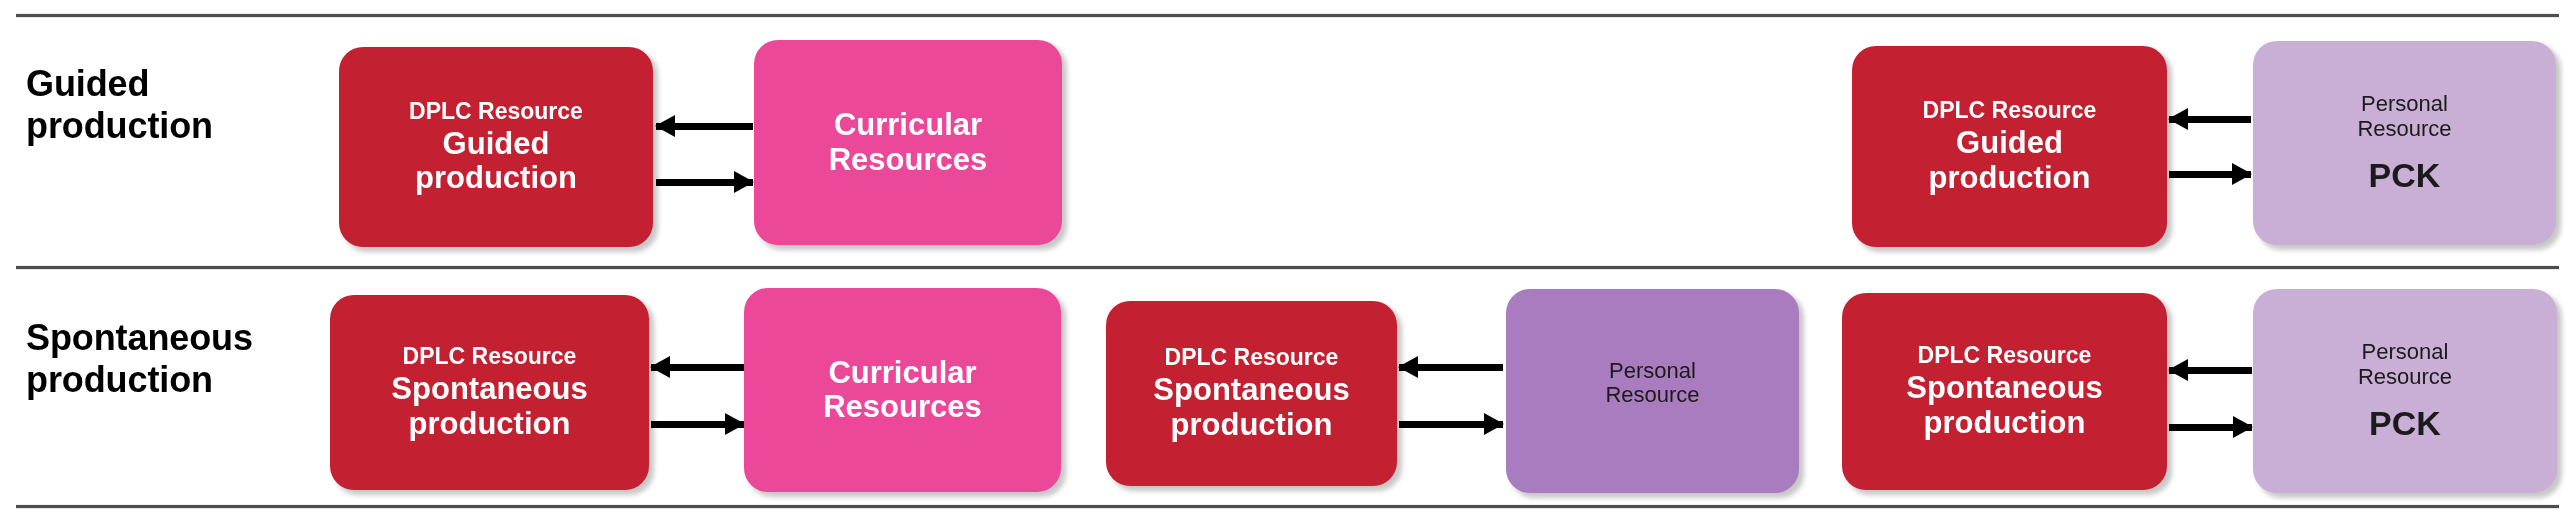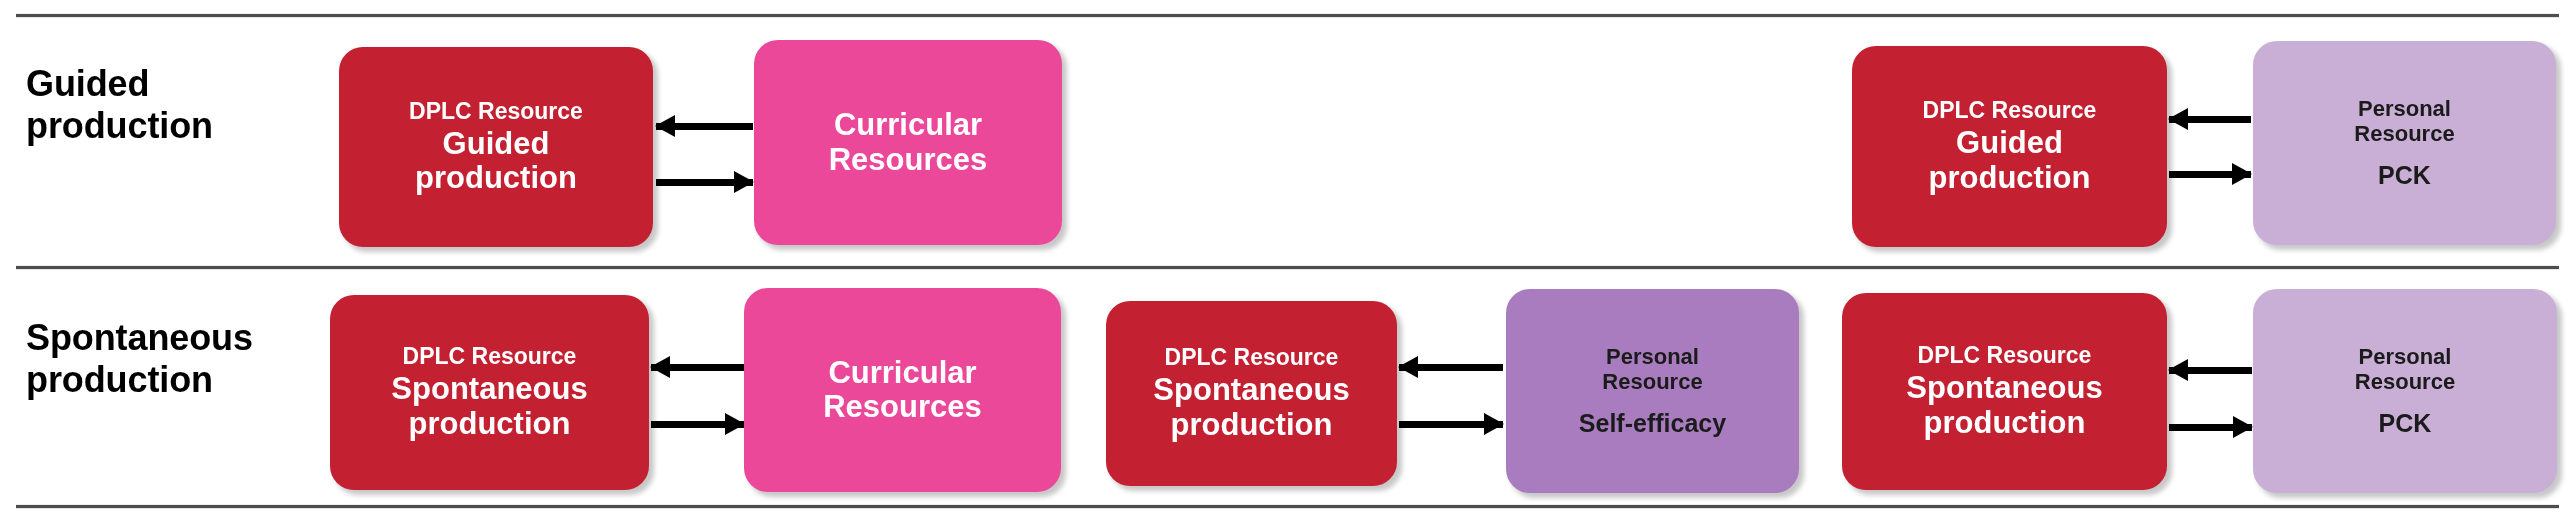--- a/index.html
+++ b/index.html
@@ -46,23 +46,23 @@
   .node .title{
     font-size:31px;font-weight:bold;line-height:1.1;
   }
   .node.red{background:#C32032;color:#ffffff;}
   .node.green{background:#ec4899;color:#ffffff;}
   .node.purple-light{background:#C9AED6;color:#1b1b1b;}
   .node.purple-mid{background:#A87CBE;color:#1b1b1b;}
 
   .node.green .title{font-size:31px;}
   .node.purple-light .kicker,
-  .node.purple-mid .kicker{font-size:22px;font-weight:bold;margin-bottom:15.3px;}
+  .node.purple-mid .kicker{font-size:22px;font-weight:normal;margin-bottom:15.3px;}
   .node.purple-light .title,
-  .node.purple-mid .title{font-size:25px;font-weight:bold;}
+  .node.purple-mid .title{font-size:34px;font-weight:bold;}
 
   
   .arrow{position:absolute;height:0;}
   .arrow .shaft{
     position:absolute;left:0;top:0;height:6.5px;background:#000000;
   }
   .arrow .head{
     position:absolute;top:-7.6px;width:0;height:0;
     border-top:11px solid transparent;
     border-bottom:11px solid transparent;
@@ -179,23 +179,20 @@
   <div class="arrow right" style="left:1399px;top:421px;width:104px;">
     <div class="shaft" style="width:104px;"></div>
     <div class="head"></div>
   </div>
 
   <div class="node purple-mid" style="left:1506px;top:289px;width:293px;height:204px;">
     <div class="kicker">
       <div>Personal</div>
       <div>Resource</div>
     </div>
-    <div class="title">
-      <div>Self-efficacy</div>
-    </div>
   </div>
 
   <div class="node red" style="left:1842px;top:293px;width:325px;height:197px;">
     <div class="kicker">DPLC Resource</div>
     <div class="title">
       <div>Spontaneous</div>
       <div>production</div>
     </div>
   </div>
 

